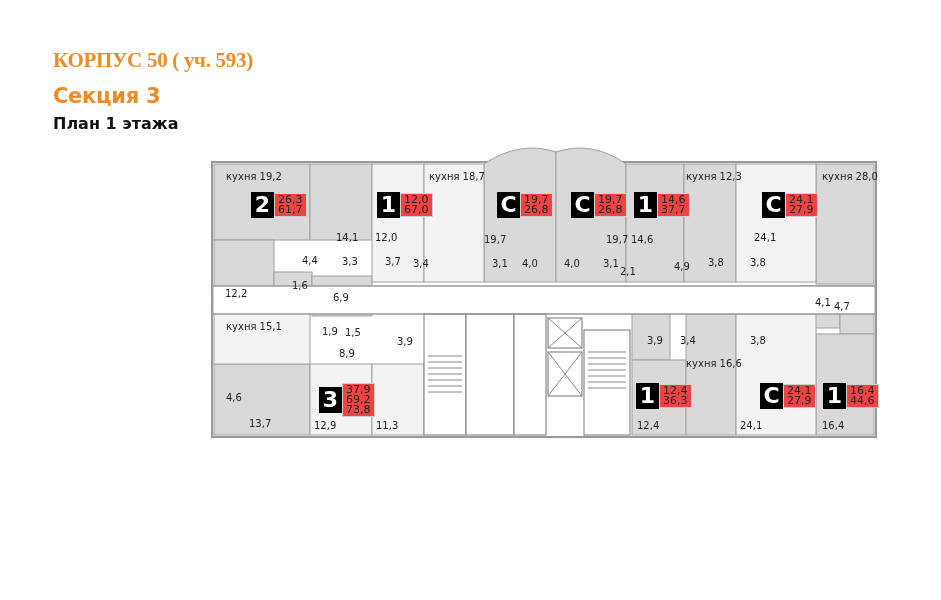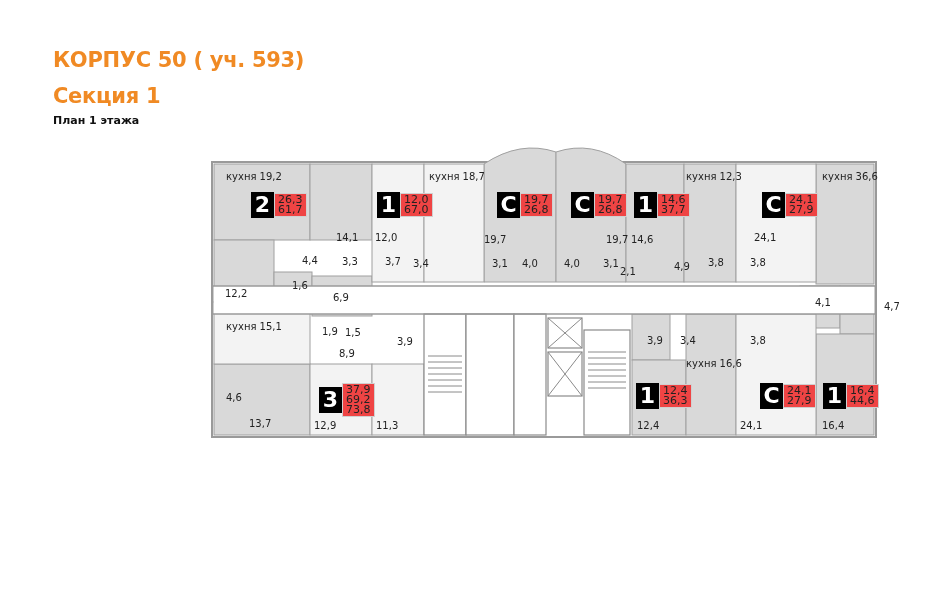--- a/index.html
+++ b/index.html
@@ -1,31 +1,31 @@
 <!DOCTYPE html>
 <html><head>
 <meta charset="utf-8">
 <style>
   html,body{margin:0;padding:0;background:#fff;}
   body{width:941px;height:600px;position:relative;overflow:hidden;font-family:"DejaVu Sans","Liberation Sans",sans-serif;}
   .hdr{position:absolute;left:53px;}
-  .t1{top:48px;font-size:21px;font-weight:bold;color:#f08a24;letter-spacing:-0.3px;}
+  .t1{top:48px;font-size:21px;font-weight:bold;color:#f08a24;letter-spacing:-0.3px;font-family:Liberation Serif, serif;}
   .t2{top:84px;font-size:21px;font-weight:bold;color:#f08a24;letter-spacing:-0.3px;}
-  .t3{top:114px;font-size:11px;font-weight:bold;color:#111;}
+  .t3{top:114px;font-size:16px;font-weight:bold;color:#111;}
   #plan{position:absolute;left:0;top:0;width:941px;height:600px;}
   .lbl{position:absolute;font-size:10px;color:#222;white-space:nowrap;line-height:1;}
   .badge{position:absolute;display:flex;align-items:center;}
   .badge .sq{width:23px;height:26px;background:#000;color:#fff;font-weight:bold;font-size:22px;display:flex;align-items:center;justify-content:center;line-height:1;}
   .badge .areas{margin-left:0;padding:1px 3px;background:#ef4444;border:1px solid #d0d0d0;font-size:11px;line-height:10px;color:#222;}
 </style>
 </head>
 <body>
 
 <div class="hdr t1">КОРПУС 50 ( уч. 593)</div>
-<div class="hdr t2">Секция 1</div>
+<div class="hdr t2">Секция 3</div>
 <div class="hdr t3">План 1 этажа</div>
 
 <svg id="plan" viewBox="0 0 941 600" xmlns="http://www.w3.org/2000/svg">
   <g fill="none" stroke="#9a9a9a" stroke-width="2">
 
     <rect x="212" y="162" width="664" height="275" fill="#fff"></rect>
   </g>
 
   <g fill="#d9d9d9" stroke="#a0a0a0" stroke-width="1">
     <rect x="214" y="164" width="96" height="76"></rect>
@@ -93,21 +93,21 @@
 
   <g fill="none" stroke="#9a9a9a" stroke-width="1.5">
     <line x1="212" y1="286" x2="876" y2="286"></line>
     <line x1="212" y1="314" x2="876" y2="314"></line>
   </g>
 </svg>
 
 <div class="lbl" style="left:226px;top:172px">кухня 19,2</div>
 <div class="lbl" style="left:429px;top:172px">кухня 18,7</div>
 <div class="lbl" style="left:686px;top:172px">кухня 12,3</div>
-<div class="lbl" style="left:822px;top:172px">кухня 36,6</div>
+<div class="lbl" style="left:822px;top:172px">кухня 28,0</div>
 <div class="lbl" style="left:226px;top:322px">кухня 15,1</div>
 <div class="lbl" style="left:686px;top:359px">кухня 16,6</div>
 
 <div class="lbl" style="left:336px;top:233px">14,1</div>
 <div class="lbl" style="left:302px;top:256px">4,4</div>
 <div class="lbl" style="left:342px;top:257px">3,3</div>
 <div class="lbl" style="left:375px;top:233px">12,0</div>
 <div class="lbl" style="left:385px;top:257px">3,7</div>
 <div class="lbl" style="left:413px;top:259px">3,4</div>
 <div class="lbl" style="left:292px;top:281px">1,6</div>
@@ -121,21 +121,21 @@
 <div class="lbl" style="left:603px;top:259px">3,1</div>
 <div class="lbl" style="left:606px;top:235px">19,7</div>
 
 <div class="lbl" style="left:631px;top:235px">14,6</div>
 <div class="lbl" style="left:620px;top:267px">2,1</div>
 <div class="lbl" style="left:674px;top:262px">4,9</div>
 <div class="lbl" style="left:708px;top:258px">3,8</div>
 <div class="lbl" style="left:750px;top:258px">3,8</div>
 <div class="lbl" style="left:754px;top:233px">24,1</div>
 <div class="lbl" style="left:815px;top:298px">4,1</div>
-<div class="lbl" style="left:884px;top:302px">4,7</div>
+<div class="lbl" style="left:834px;top:302px">4,7</div>
 
 <div class="lbl" style="left:322px;top:327px">1,9</div>
 <div class="lbl" style="left:345px;top:328px">1,5</div>
 <div class="lbl" style="left:339px;top:349px">8,9</div>
 <div class="lbl" style="left:397px;top:337px">3,9</div>
 <div class="lbl" style="left:226px;top:393px">4,6</div>
 <div class="lbl" style="left:249px;top:419px">13,7</div>
 <div class="lbl" style="left:314px;top:421px">12,9</div>
 <div class="lbl" style="left:376px;top:421px">11,3</div>
 

